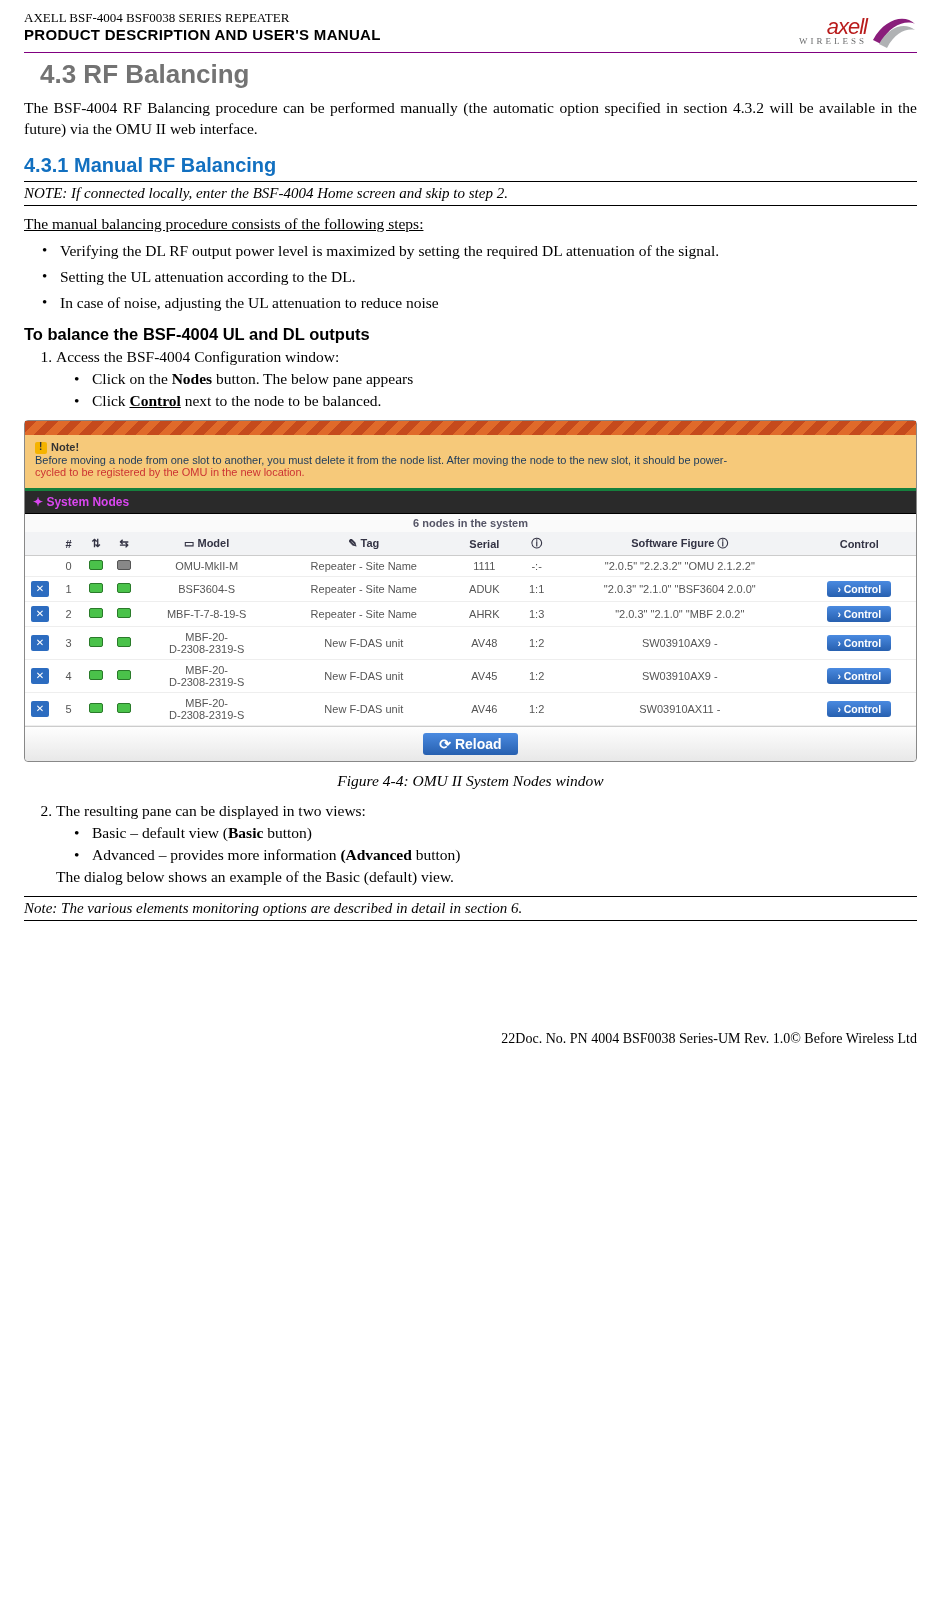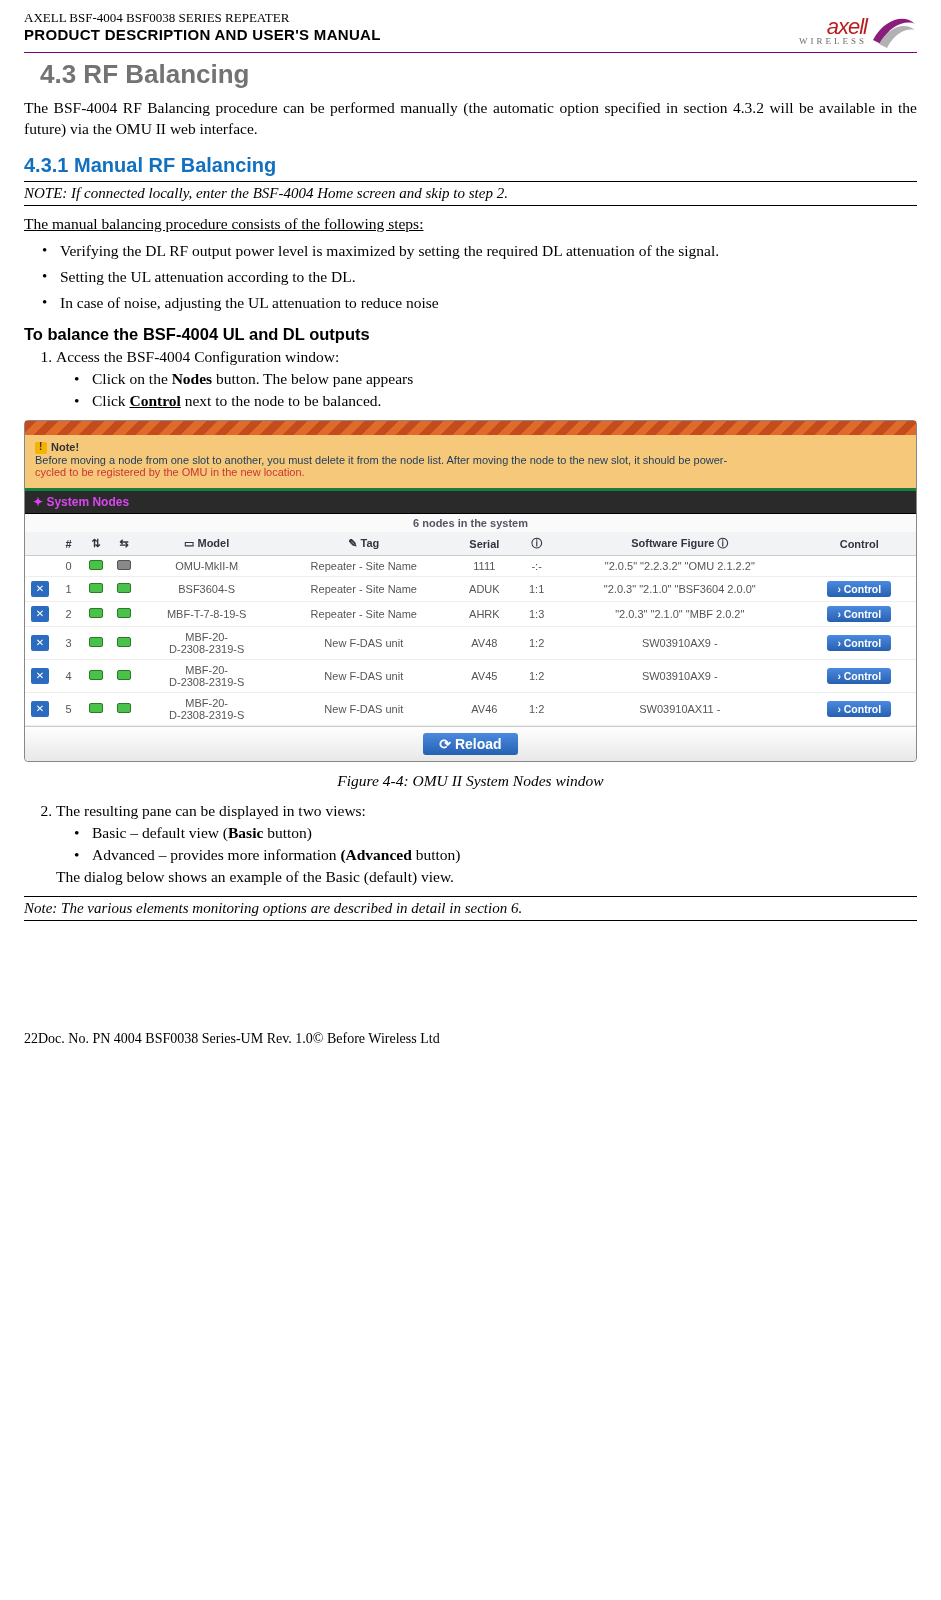--- a/index.html
+++ b/index.html
@@ -40,21 +40,21 @@
     .ss-count { text-align: center; font-size: 11px; color: #556; padding: 3px 0; background: #fafafa; font-weight: bold; }
     table.nodes { width: 100%; border-collapse: collapse; font-size: 11px; background: #fff; }
     table.nodes th { background: #f2f3f5; color: #334; padding: 4px 6px; font-weight: bold; border-bottom: 1px solid #ccc; }
     table.nodes td { padding: 4px 6px; text-align: center; color: #555; border-bottom: 1px solid #eee; }
     .del-btn { display: inline-block; width: 18px; height: 16px; background: #2c6cc0; color: #fff; border-radius: 2px; font-size: 10px; line-height: 16px; }
     .led { display: inline-block; width: 14px; height: 10px; background: #4ac24a; border-radius: 2px; border: 1px solid #2a7a2a; }
     .led-off { background: #888; border-color: #555; }
     .ctrl-btn { display: inline-block; background: linear-gradient(#4a8ae0,#2760b0); color: #fff; padding: 2px 10px; border-radius: 3px; font-size: 10.5px; font-weight: bold; }
     .reload-row { text-align: center; padding: 6px; background: linear-gradient(#fefefe,#e8e8e8); border-top: 1px solid #ccc; border-bottom-left-radius: 4px; border-bottom-right-radius: 4px;}
     .reload-btn { display: inline-block; background: linear-gradient(#4a8ae0,#2760b0); color: #fff; padding: 3px 16px; border-radius: 3px; font-size: 14px; font-weight: bold; }
-    .footer-row { display: flex; justify-content: flex-start; font-size: 14px; margin-top: 110px; border-top: 0; }
+    .footer-row { display: flex; justify-content: flex-end; font-size: 14px; margin-top: 110px; border-top: 0; }
     .warn-icon { display:inline-block; width:12px; height:12px; background:#f5b300; border-radius:2px; position:relative; margin-right:4px; vertical-align:middle;}
     .warn-icon::after{content:"!"; position:absolute; left:4px; top:-1px; font-size:10px; color:#333; font-weight:bold;}
   </style>
 </head>
 <body>
 
 <div class="header-row">
   <div class="header-left">
     <div class="doc-title-small">AXELL BSF-4004 BSF0038 SERIES REPEATER</div>
     <div class="doc-subtitle">PRODUCT DESCRIPTION AND USER'S MANUAL</div>

